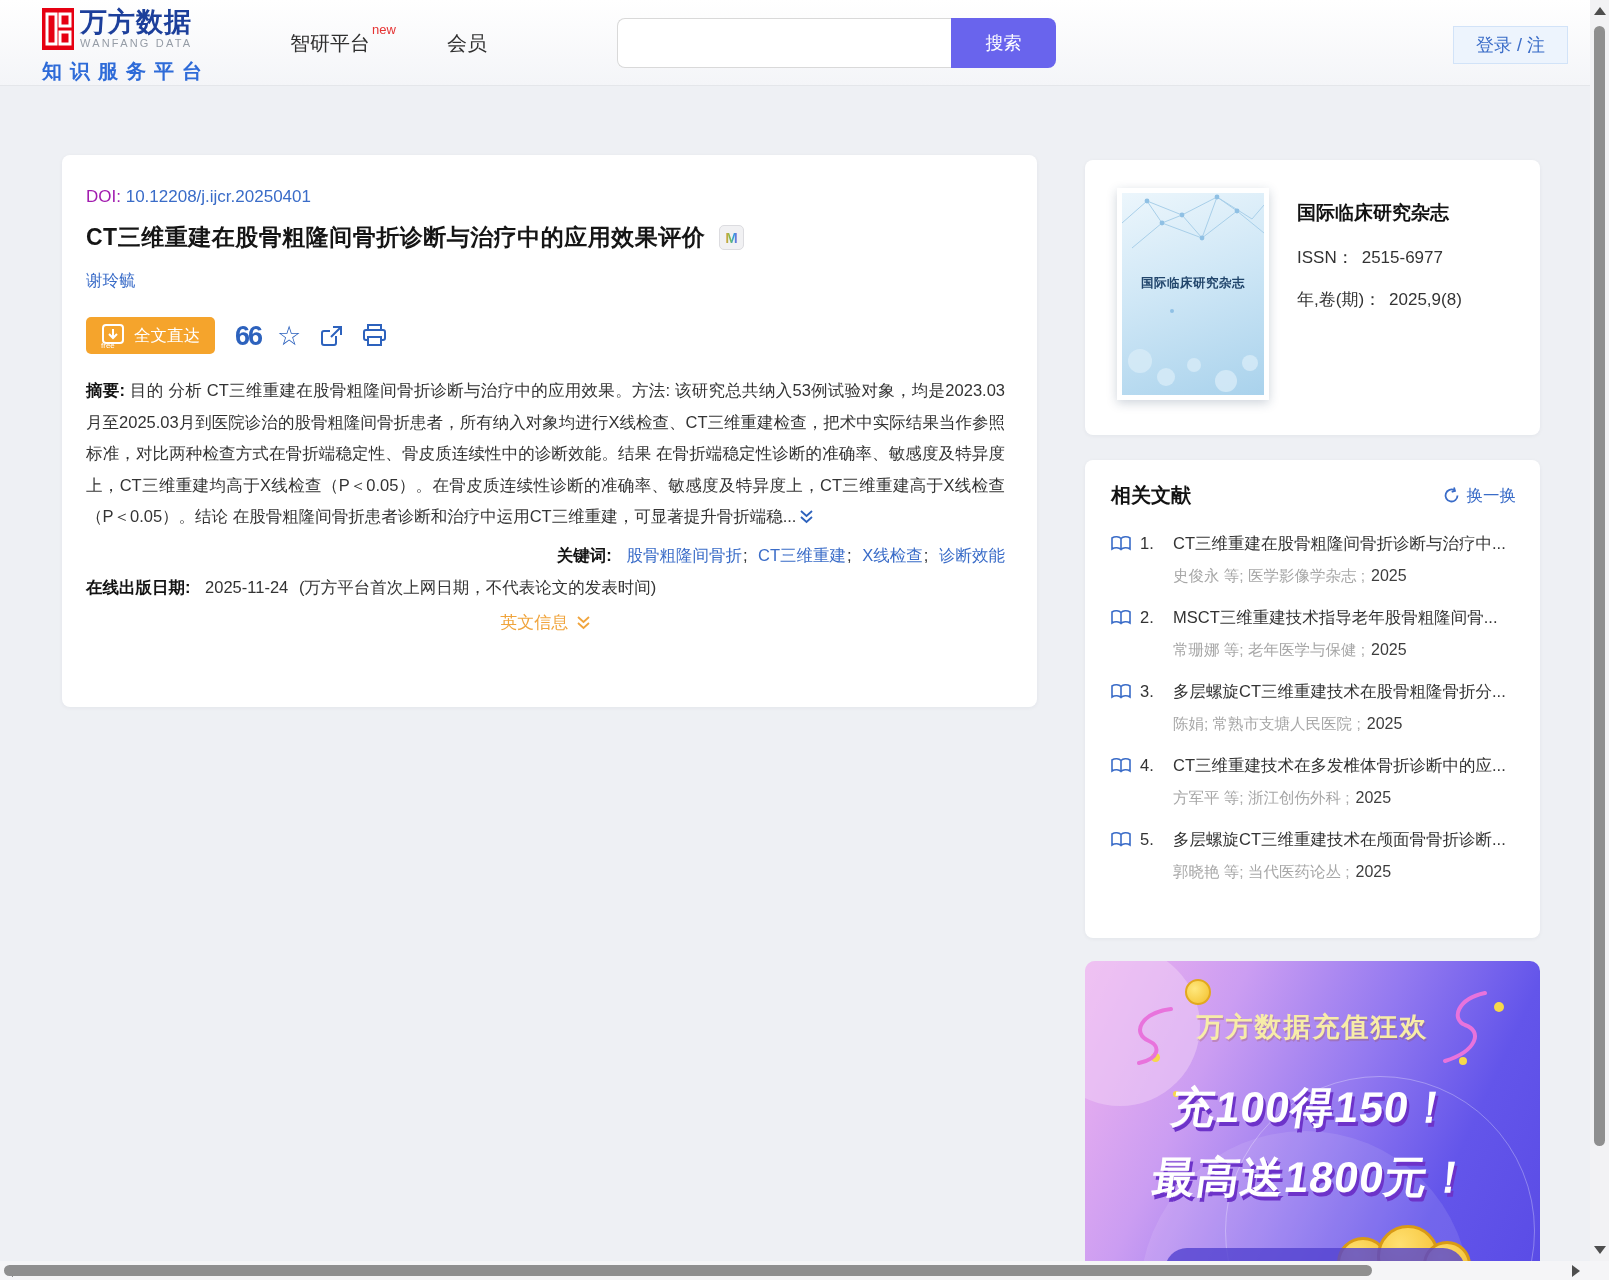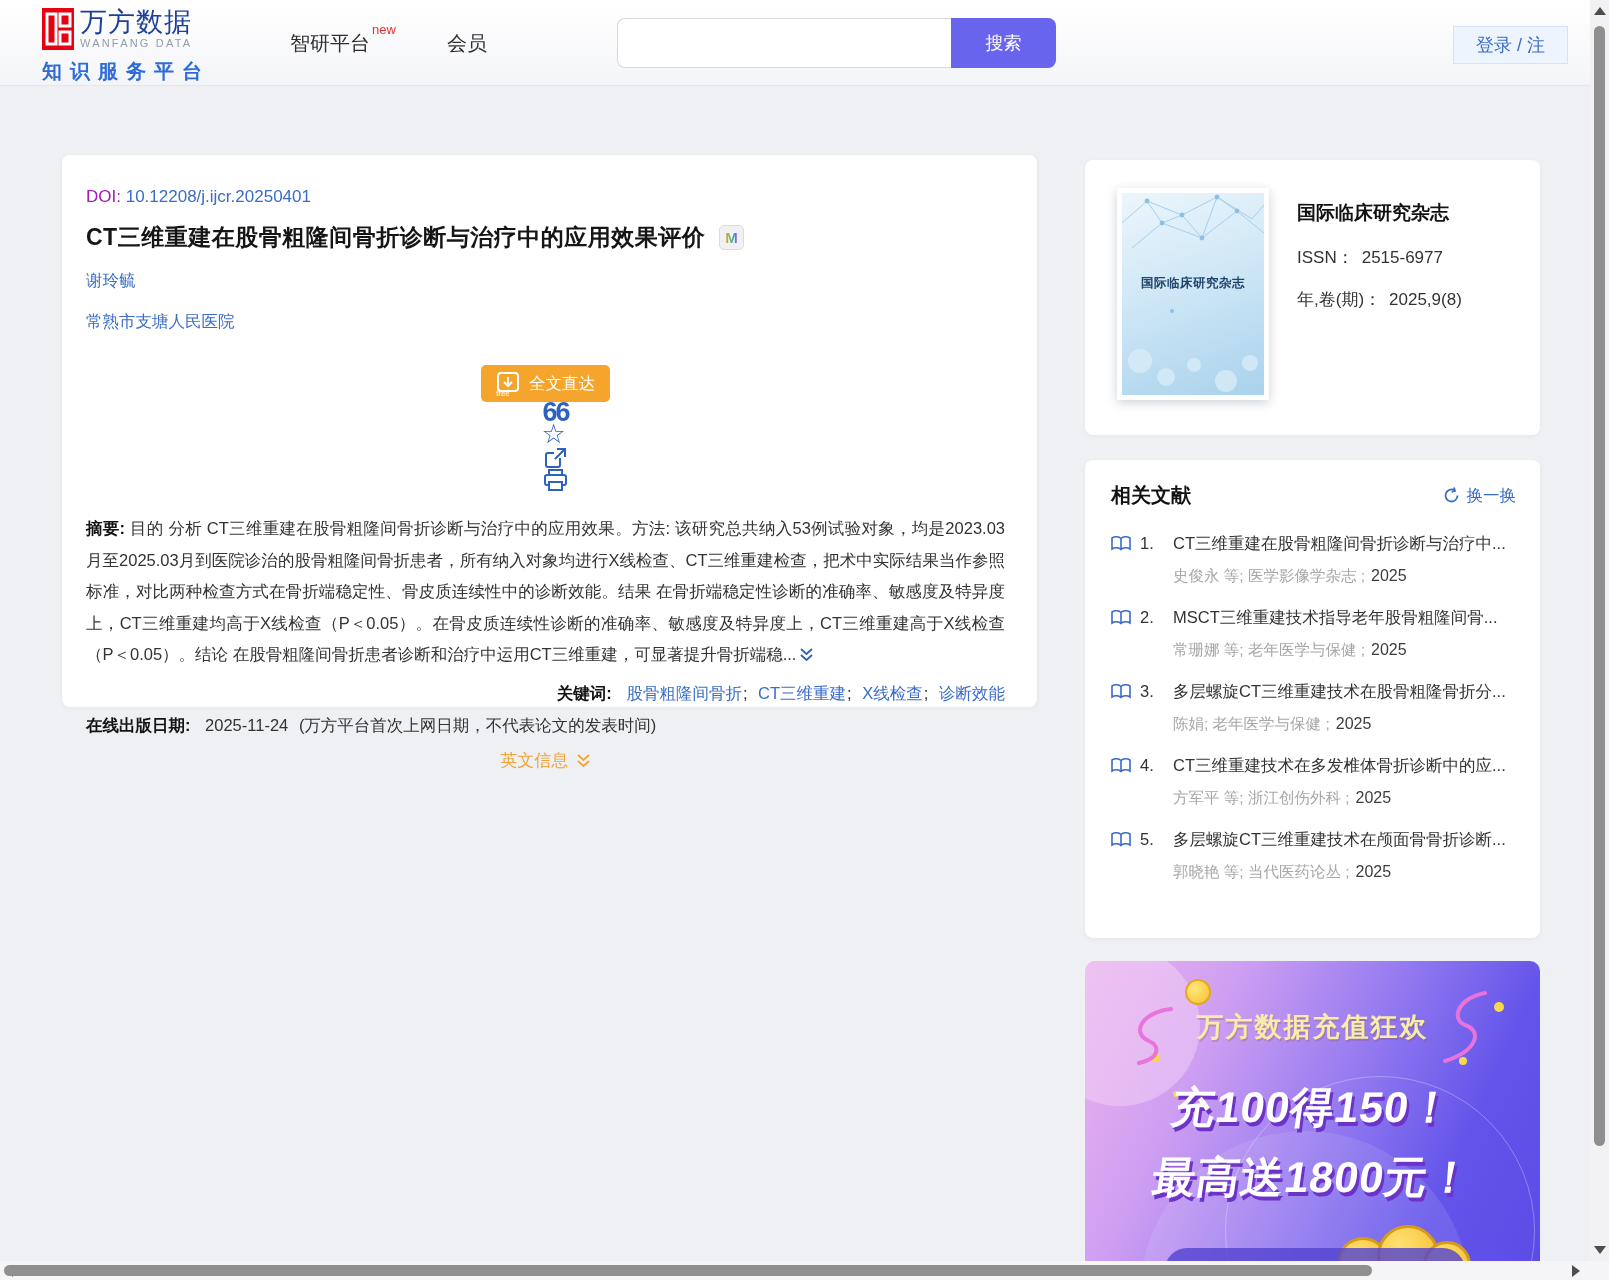--- a/index.html
+++ b/index.html
@@ -4,21 +4,21 @@
 <style>
   * { margin:0; padding:0; box-sizing:border-box; }
   body { background:#dfe1e6; font-family:"Liberation Sans","DejaVu Sans",sans-serif; }
   .screen { position:relative; width:1609px; height:1280px; overflow:hidden; background:#eef0f4; }
 
   
   .header { position:absolute; left:0; top:0; width:100%; height:86px;
     background:linear-gradient(#ffffff,#f4f5f8); border-bottom:1px solid #e4e6ea; z-index:5; }
   .logo { position:absolute; left:42px; top:8px; cursor:pointer; }
   .logo-top { display:flex; align-items:flex-start; gap:6px; }
-  .logo-cn { font-size:27px; font-weight:normal; color:#1c3f9b; line-height:28px; letter-spacing:1px; }
+  .logo-cn { font-size:27px; font-weight:bold; color:#1c3f9b; line-height:28px; letter-spacing:1px; }
   .logo-en { font-size:11px; font-weight:normal; color:#959ca6; letter-spacing:2.2px; margin-top:1px; }
   .logo-tagline { font-size:20px; color:#2e6bd8; letter-spacing:8px; margin-top:4px; font-weight:bold; }
   .nav-item { position:absolute; top:30px; font-size:20px; color:#2f2f2f; cursor:pointer; }
   .nav-badge { position:absolute; left:372px; top:22px; font-size:13px; color:#e53333; }
   .searchbar { position:absolute; left:617px; top:18px; display:flex; }
   .search-input { width:334px; height:50px; border:1px solid #d9d9d9; border-right:none;
     border-radius:8px 0 0 8px; background:#fff; padding:0 14px; font-size:16px; outline:none; }
   .search-btn { width:105px; height:50px; background:#6964ed; color:#fff; font-size:18px;
     border:none; border-radius:0 8px 8px 0; cursor:pointer; font-family:inherit; }
   .login-btn { position:absolute; left:1453px; top:26px; height:38px; line-height:36px; padding:0 22px;
@@ -43,21 +43,21 @@
   .link { color:#3a6cc8; cursor:pointer; text-decoration:none; }
   .art-title { margin-top:15px; font-size:23px; font-weight:bold; color:#151515; letter-spacing:.5px; }
   .m-badge { display:inline-block; width:25px; height:25px; line-height:23px; text-align:center;
     margin-left:14px; border-radius:5px; background:#f1f1f3; border:1px solid #dcdce0;
     font-size:15px; font-weight:900; vertical-align:2px;
     background-image:none; }
   .m-badge span { background:linear-gradient(90deg,#f59a3c 0%,#7cbf4a 38%,#2b9fe0 66%,#8e5bd8 100%);
     -webkit-background-clip:text; background-clip:text; color:transparent; }
   .art-author { margin-top:17px; font-size:16.5px; }
   .art-inst { margin-top:19px; font-size:16.5px; }
-  .actions { margin-top:32px; display:flex; align-items:center;flex-direction:column; }
+  .actions { margin-top:25px; display:flex; align-items:center; }
   .fulltext-btn { display:flex; align-items:center; gap:9px; height:37px; padding:0 15px;
     background:#f5a42c; border:none; border-radius:5px; color:#fff; font-size:16.5px;
     cursor:pointer; font-family:inherit; }
   .free-ico { position:relative; width:24px; height:26px; }
   .free-ico .free-txt { position:absolute; left:0; bottom:-1px; font-size:8px; line-height:8px; color:#fff; }
   .act-ico { color:#2d62bd; cursor:pointer; display:inline-flex; align-items:center; }
   .quote-ico { margin-left:20px; font-size:27px; font-weight:bold; letter-spacing:-2px; line-height:20px; }
   .star-ico { margin-left:16px; font-size:27px; line-height:24px; }
   .svg-ico { margin-left:19px; }
   .abstract { margin-top:21px; font-size:16.5px; line-height:31.5px; color:#333; text-align:justify; }
@@ -178,23 +178,20 @@
     <div class="doi-row">
       <span class="doi-label">DOI:</span>
       <span class="link">10.12208/j.ijcr.20250401</span>
     </div>
     <div class="art-title">
       <span>CT三维重建在股骨粗隆间骨折诊断与治疗中的应用效果评价</span><span class="m-badge"><span>M</span></span>
     </div>
     <div class="art-author">
       <span class="link">谢玲毓</span>
     </div>
-    <div class="art-inst">
-      <span class="link">常熟市支塘人民医院</span>
-    </div>
 
     <div class="actions">
       <button class="fulltext-btn">
         <span class="free-ico">
           <svg width="24" height="26" viewBox="0 0 24 26">
             <rect x="2" y="2" width="20" height="18" rx="3" fill="none" stroke="#fff" stroke-width="2"></rect>
             <path d="M12 6 V14 M8 11 L12 15 L16 11" fill="none" stroke="#fff" stroke-width="2"></path>
           </svg>
           <span class="free-txt">free</span>
         </span>
@@ -313,21 +310,21 @@
       <span class="rel-no">2.</span>
       <div class="rel-item-title">MSCT三维重建技术指导老年股骨粗隆间骨...</div>
       <div class="rel-meta"><span>常珊娜 等; 老年医学与保健 ;</span><span class="rel-year">2025</span></div>
     </div>
     <div class="rel-item">
       <span class="book-ico"><svg width="20" height="17" viewBox="0 0 20 17">
             <path d="M1 3 C4 1 8 1.5 10 3.5 C12 1.5 16 1 19 3 V14 C16 12 12 12.5 10 14.5 C8 12.5 4 12 1 14 Z M10 3.5 V14.5" fill="none" stroke="#3a6cc8" stroke-width="1.6"></path>
           </svg></span>
       <span class="rel-no">3.</span>
       <div class="rel-item-title">多层螺旋CT三维重建技术在股骨粗隆骨折分...</div>
-      <div class="rel-meta"><span>陈娟; 老年医学与保健 ;</span><span class="rel-year">2025</span></div>
+      <div class="rel-meta"><span>陈娟; 常熟市支塘人民医院 ;</span><span class="rel-year">2025</span></div>
     </div>
     <div class="rel-item">
       <span class="book-ico"><svg width="20" height="17" viewBox="0 0 20 17">
             <path d="M1 3 C4 1 8 1.5 10 3.5 C12 1.5 16 1 19 3 V14 C16 12 12 12.5 10 14.5 C8 12.5 4 12 1 14 Z M10 3.5 V14.5" fill="none" stroke="#3a6cc8" stroke-width="1.6"></path>
           </svg></span>
       <span class="rel-no">4.</span>
       <div class="rel-item-title">CT三维重建技术在多发椎体骨折诊断中的应...</div>
       <div class="rel-meta"><span>方军平 等; 浙江创伤外科 ;</span><span class="rel-year">2025</span></div>
     </div>
     <div class="rel-item">

